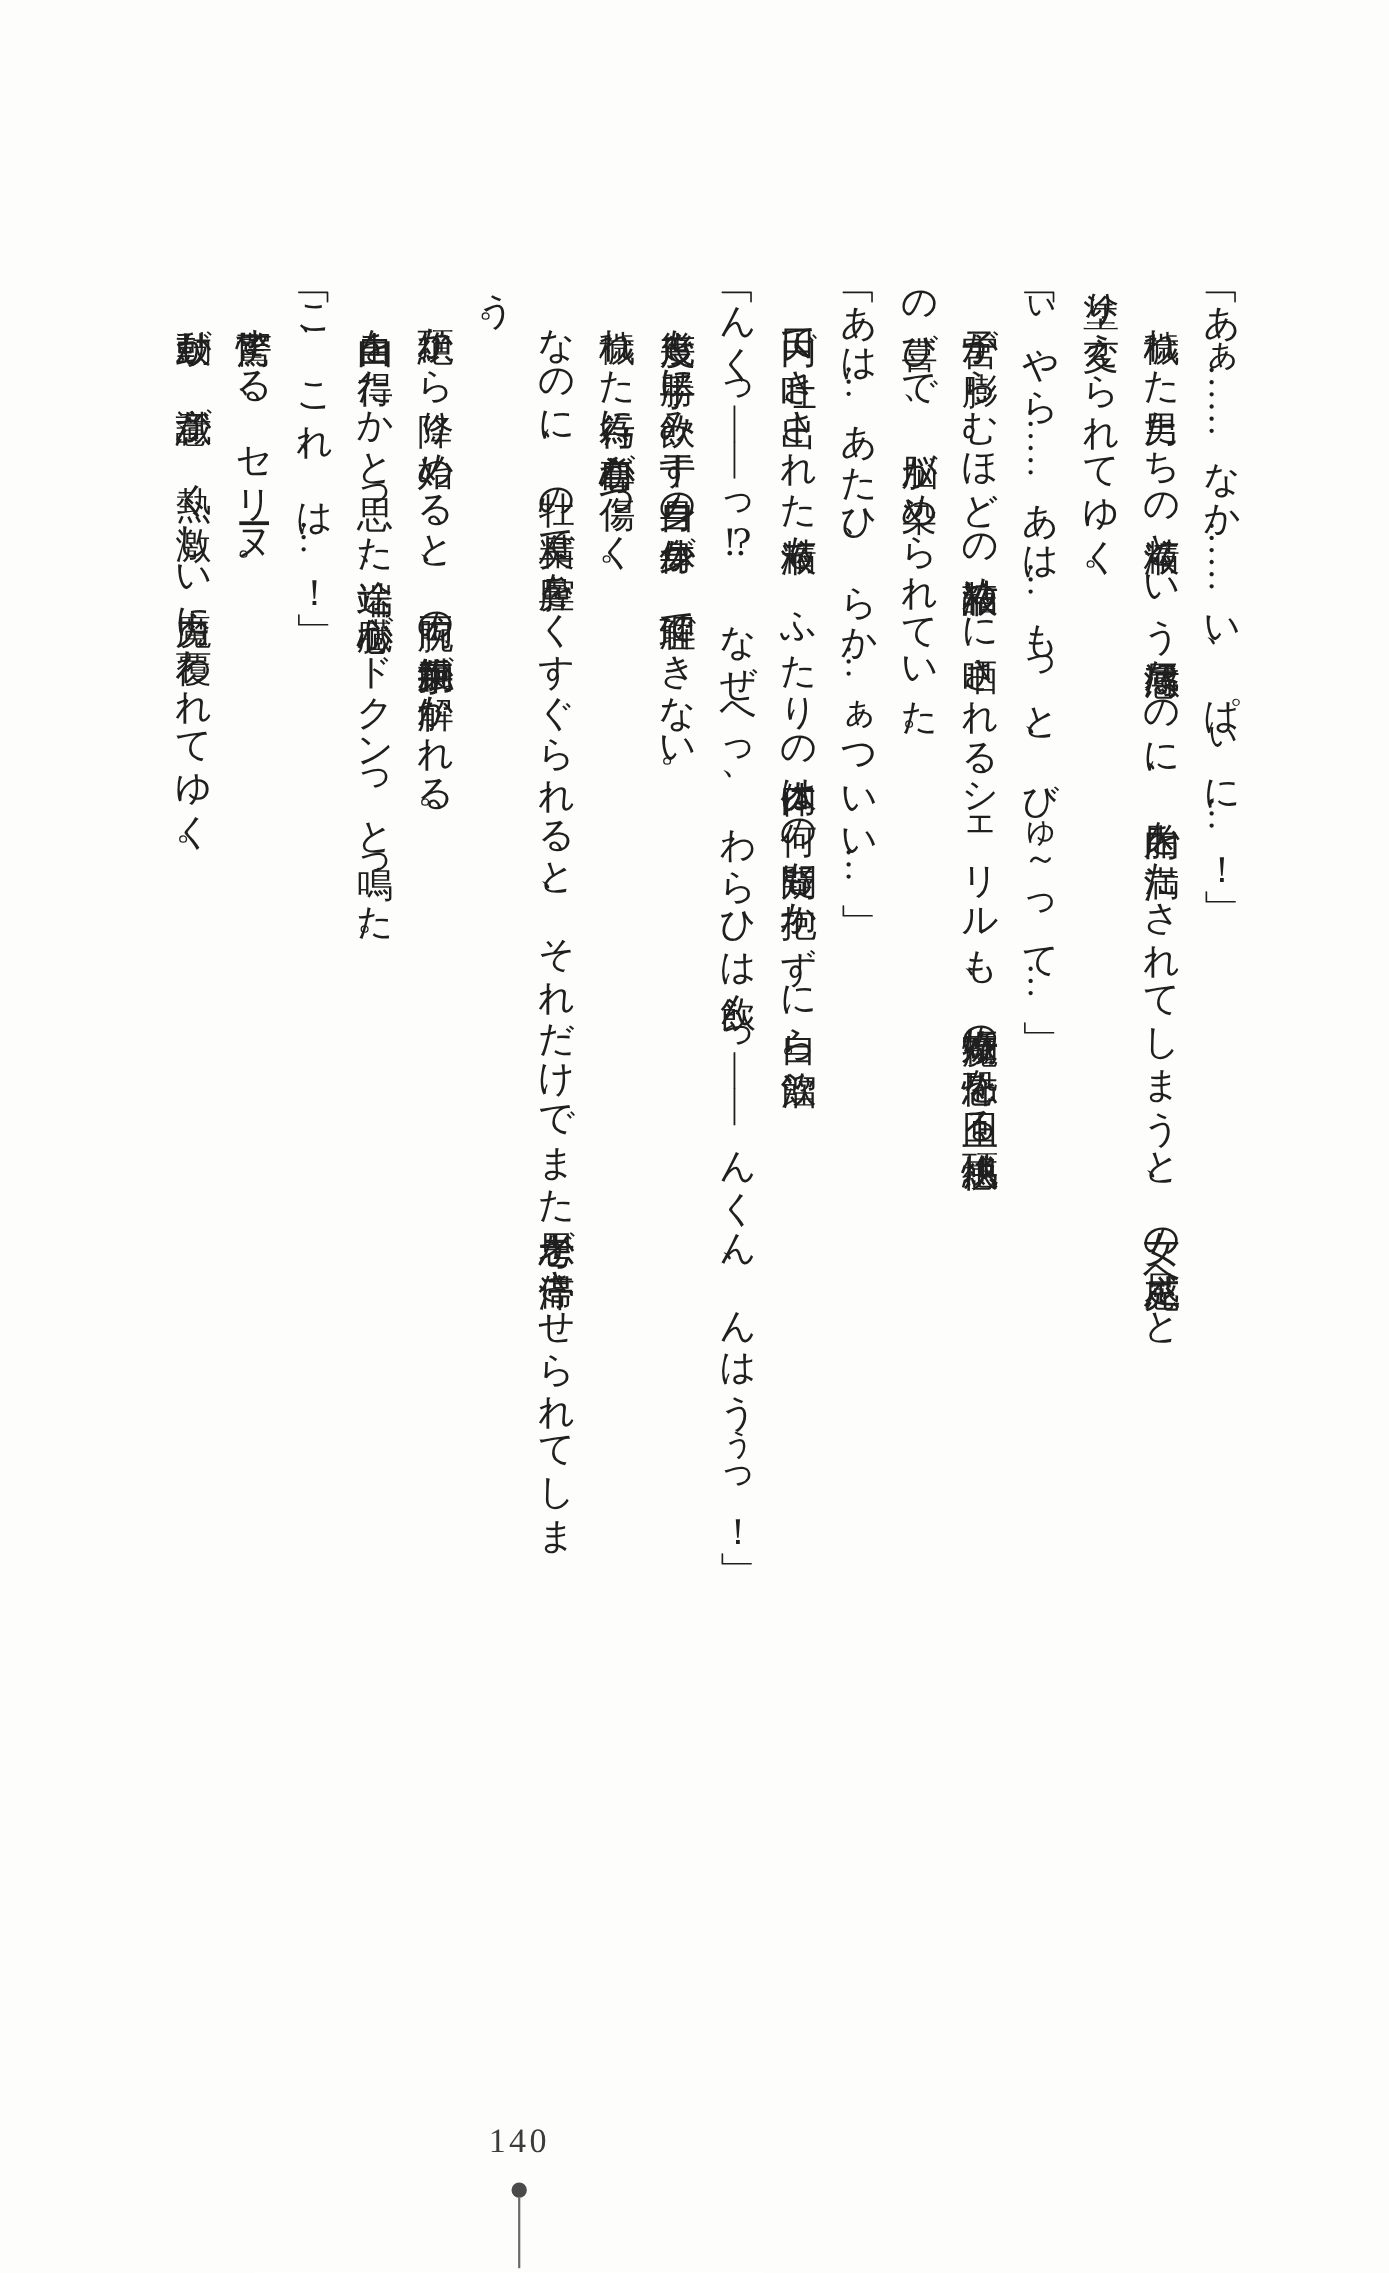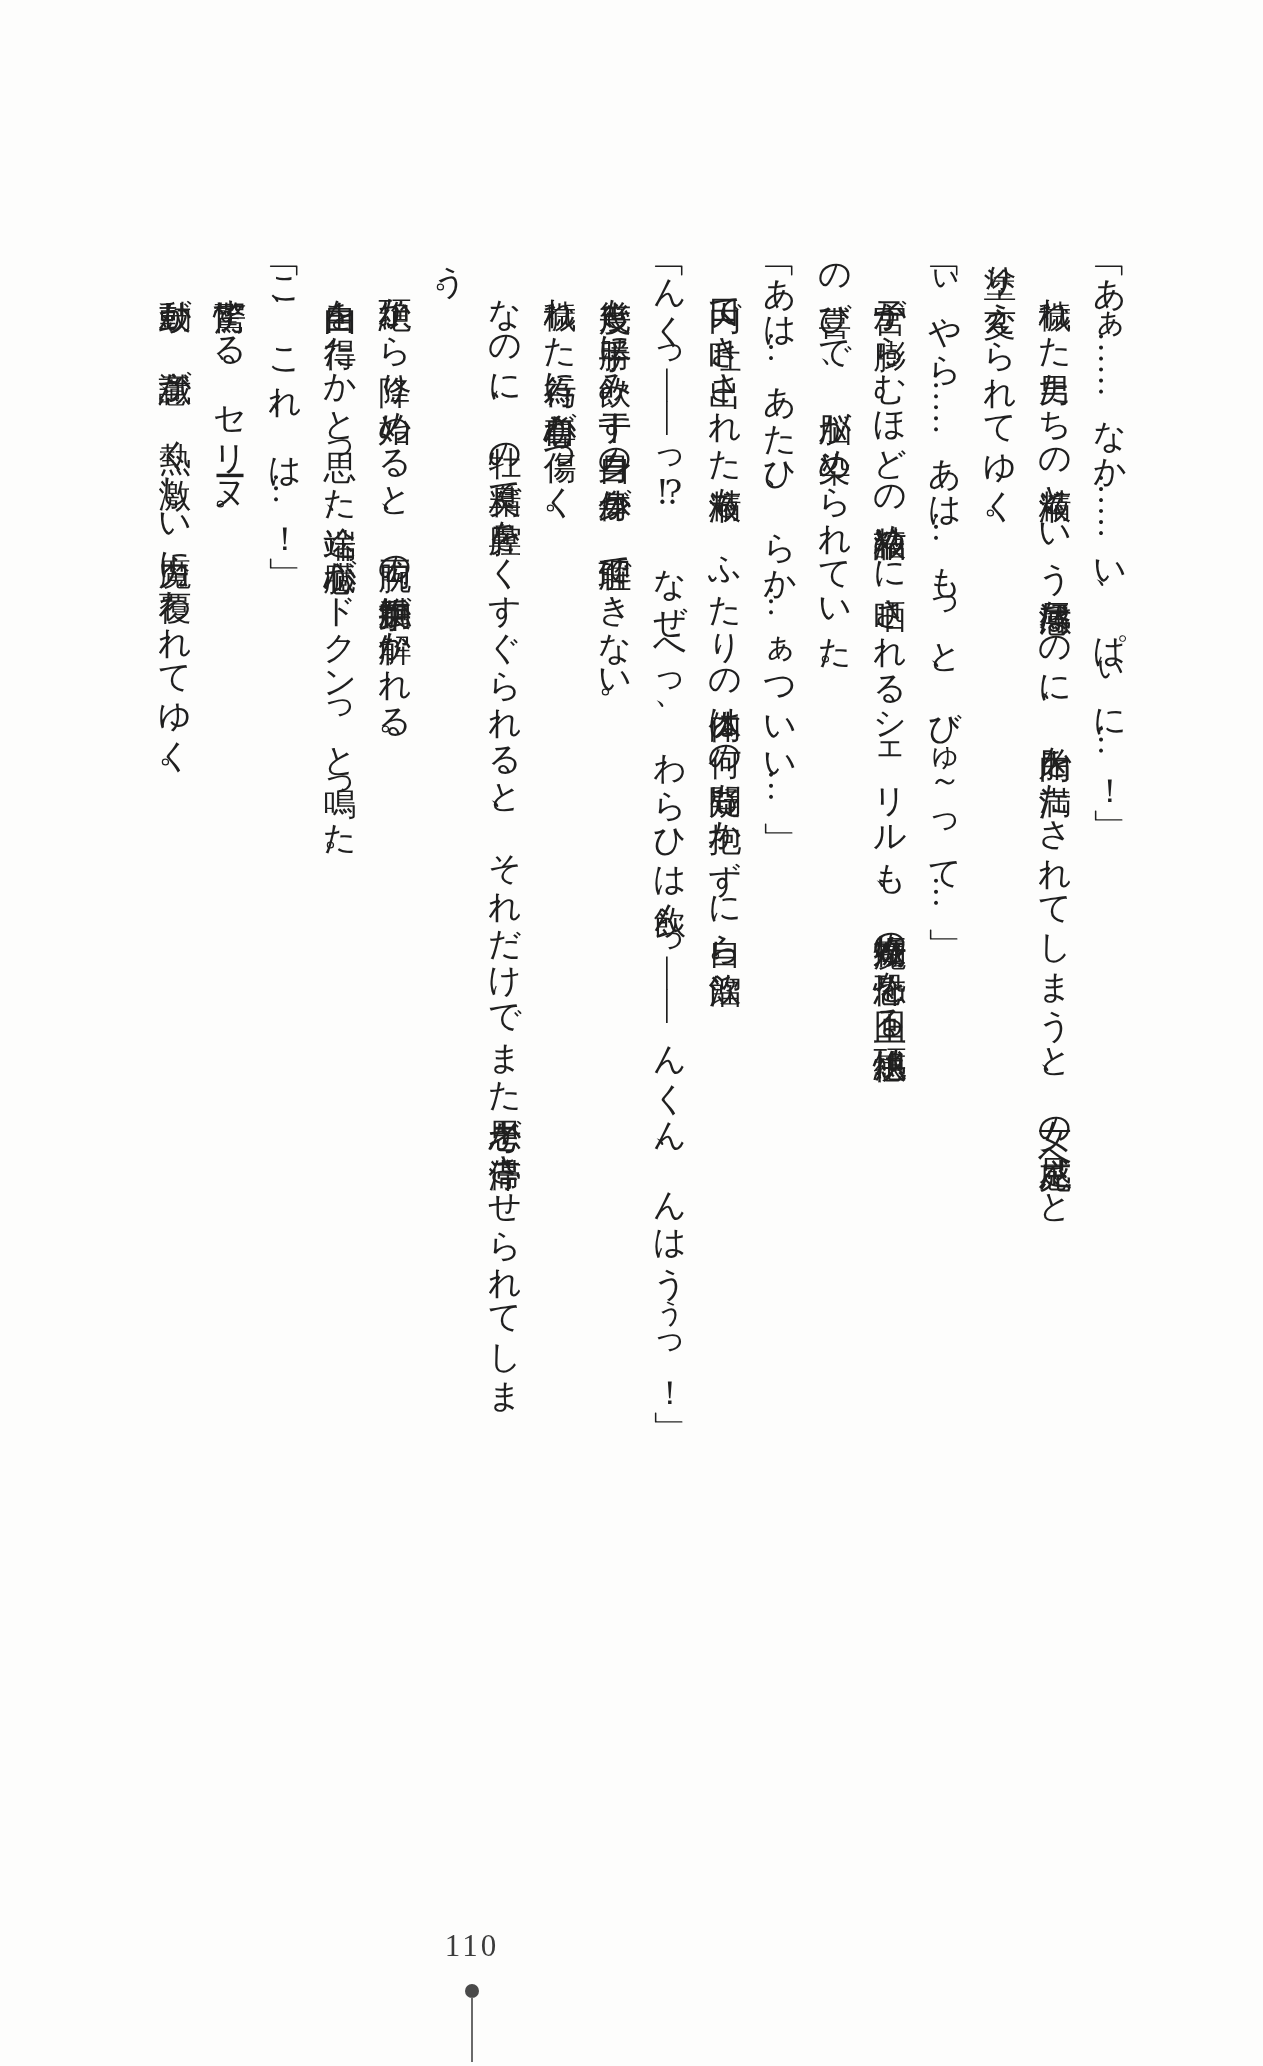--- a/index.html
+++ b/index.html
@@ -84,17 +84,17 @@
     <p class="line para">穢れた行為に自尊心が傷つく。</p>
     <p class="line para">なのに、牡の精臭で鼻腔をくすぐられると、それだけでまた思考が停滞させられてしま</p>
     <p class="line cont">う。</p>
     <p class="line para">絶頂から降り始めると、両腕の拘束触手が解かれる。</p>
     <p class="line para">自由を得たかと思った途端、心臓がドクンっと鳴った。</p>
     <p class="line dialogue">「こ、これ、は…！」</p>
     <p class="line para">驚愕する、セリーヌ。</p>
     <p class="line para">鼓動が、意識が、熱く激しい魔力に覆われてゆく。</p>
   </main>
 
-  <div class="footer-pagenum">110</div>
+  <div class="footer-pagenum">140</div>
   <div class="footer-dot"></div>
   <div class="footer-stem"></div>
 
 </div>
 
 </body></html>

